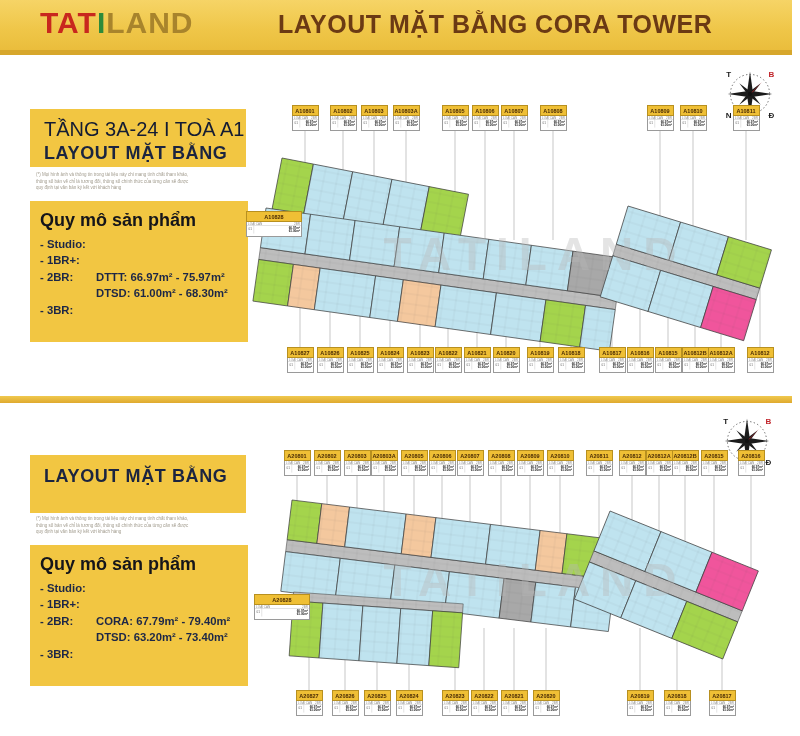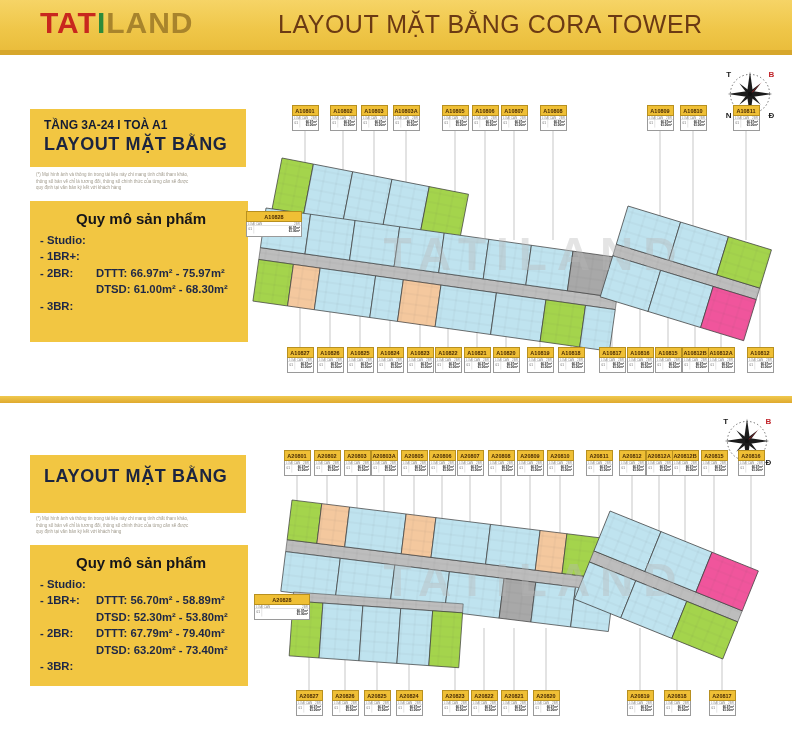--- a/index.html
+++ b/index.html
@@ -5,36 +5,36 @@
   html,body{margin:0;padding:0;background:#fff;}
   #page{position:relative;width:792px;height:736px;overflow:hidden;background:#0ea5e9;
         font-family:"Liberation Sans",sans-serif;}
   
   .app-header{position:absolute;left:0;top:0;width:800px;height:50px;
       background:linear-gradient(180deg,#f6d466 0%,#efc648 60%,#eabd3c 100%);
       border-bottom:5px solid #d7a72c;}
   .logo{position:absolute;left:40px;top:6px;font-weight:900;font-size:30px;letter-spacing:1px;}
   .lg-red{color:#c8281e;} .lg-green{color:#2e8b3a;}
   .lg-gold{color:#a8842c;font-weight:700;}
-  .htitle{position:absolute;left:278px;top:10px;font-size:25px;font-weight:400;color:#6b3a14;letter-spacing:.5px;white-space:nowrap;}
+  .htitle{position:absolute;left:278px;top:10px;font-size:25px;font-weight:700;color:#6b3a14;letter-spacing:.5px;white-space:nowrap;}
   .divider{position:absolute;left:0;width:800px;height:7px;background:linear-gradient(180deg,#f0c94f,#dfa92e);}
   
   .floor-section{position:absolute;left:0;width:800px;background:#fff;}
   .plan-svg{position:absolute;left:0;top:0;width:800px;height:100%;}
   .watermark{position:absolute;left:320px;top:172px;width:430px;text-align:center;
       font-size:46px;font-weight:800;letter-spacing:10px;color:rgba(185,185,185,.38);pointer-events:none;}
   .title-box{position:absolute;left:30px;top:54px;width:216px;height:58px;background:#f2c642;
       box-sizing:border-box;padding:9px 0 0 14px;}
-  .t-title{font-size:12px;font-weight:700;color:#131b33;white-space:nowrap;}
+  .t-title{font-size:20px;font-weight:400;color:#131b33;white-space:nowrap;}
   .t-sub{font-size:18px;font-weight:700;color:#1b2440;letter-spacing:.6px;margin-top:2px;}
   .disclaimer{position:absolute;left:36px;top:117px;width:212px;height:26px;overflow:hidden;}
   .disc-in{width:166%;transform:scale(.6);transform-origin:0 0;font-size:7.5px;line-height:1.45;color:#a09a8c;}
   .scale-box{position:absolute;left:30px;top:146px;width:218px;height:141px;background:#f2c642;
       box-sizing:border-box;padding:9px 6px 6px 10px;}
-  .s-title{font-size:15px;font-weight:800;color:#15151a;margin-bottom:5px;text-align:center;}
+  .s-title{font-size:18px;font-weight:800;color:#15151a;margin-bottom:5px;}
   .srow{display:flex;font-size:11.3px;font-weight:700;color:#1d2747;line-height:1.45;}
   .slab{width:56px;flex:none;}
   .sval div{white-space:nowrap;}
   
   .unit-label{position:absolute;z-index:4;}
   .ul-head{background:#efbf35;border:.5px solid #b8901f;color:#4a2c05;font-size:5.5px;font-weight:bold;
       text-align:center;padding:1.5px 0;white-space:nowrap;overflow:hidden;}
   .ul-body{background:#fff;border:.5px solid #9a9a9a;border-top:none;height:14px;overflow:hidden;}
   .ulb-in{transform:scale(.55);transform-origin:0 0;width:182%;}
   .utr1{display:flex;justify-content:space-between;border-bottom:.5px solid #ccc;padding:0 2px;
@@ -790,29 +790,25 @@
         </div>
       </div>
     <div class="scale-box" style="top:142px;">
       <div class="s-title">Quy mô sản phẩm</div>
       <div class="s-rows">
           <div class="srow">
             <span class="slab">- Studio:</span>
           </div>
           <div class="srow">
             <span class="slab">- 1BR+:</span>
-            <span class="sval">
-              <div>DTTT: 56.70m² - 58.89m²</div>
-              <div>DTSD: 52.30m² - 53.80m²</div>
-            </span>
           </div>
           <div class="srow">
             <span class="slab">- 2BR:</span>
             <span class="sval">
-              <div>DTTT: 67.79m² - 79.40m²</div>
+              <div>CORA: 67.79m² - 79.40m²</div>
               <div>DTSD: 63.20m² - 73.40m²</div>
             </span>
           </div>
           <div class="srow">
             <span class="slab">- 3BR:</span>
           </div>
         </div>
     </div>
     <svg class="compass" viewBox="0 0 74 74" style="top:5px;left:711px;">
       <circle cx="37" cy="37" r="22" fill="none" stroke="#555" stroke-width="1" stroke-dasharray="1.5,2.6"></circle>

